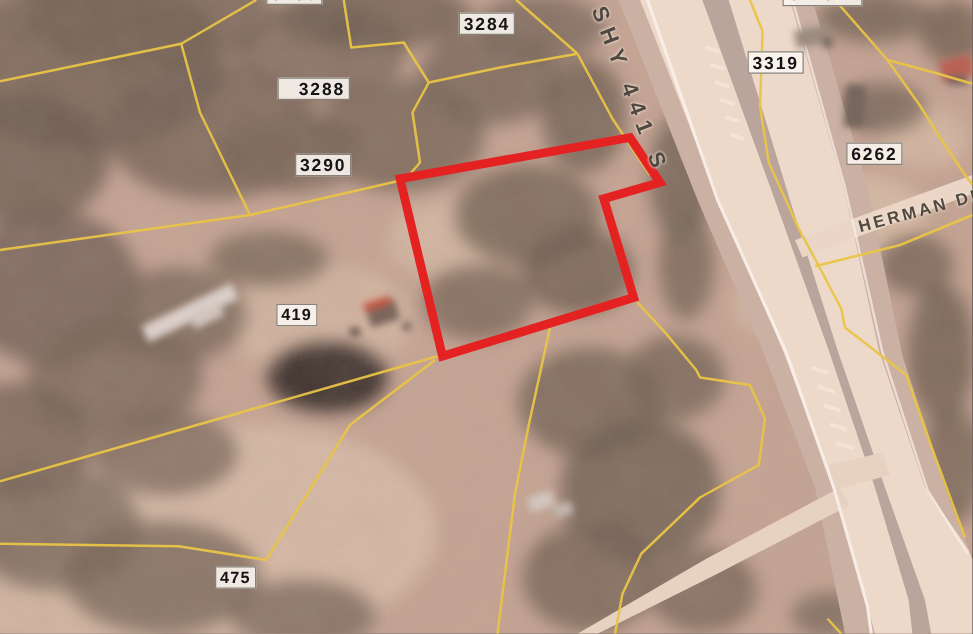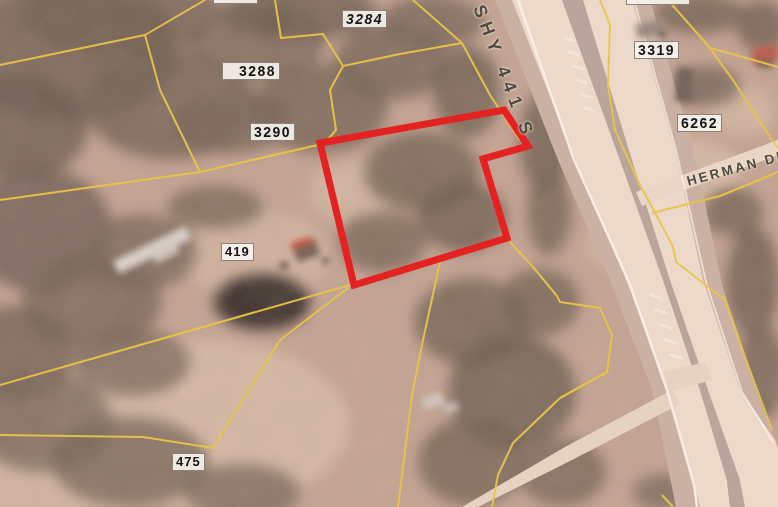--- a/index.html
+++ b/index.html
@@ -172,25 +172,25 @@
       <path d="M676,262 L725,300 L745,357 L772,430"></path>
       <path d="M662,495 L673,507"></path>
       <path d="M652,213 L720,196 L778,172"></path>
     </g>
 
     <polygon points="320,143 504,110 528,146 483,159 507,238 354,285" fill="none" stroke="#e51515" stroke-width="7" stroke-linejoin="miter"></polygon>
   </svg>
 
   <div class="tint"></div>
 
-  <div class="plabel" style="left:342px;top:10px;font-style:italic;">3284</div>
+  <div class="plabel" style="left:367px;top:10px;">3284</div>
   <div class="plabel" style="left:222px;top:62px;padding-left:16px;">3288</div>
-  <div class="plabel" style="left:250px;top:123px;">3290</div>
+  <div class="plabel" style="left:236px;top:123px;">3290</div>
   <div class="plabel small" style="left:221px;top:243px;text-align:center;">419</div>
   <div class="plabel small" style="left:172px;top:453px;">475</div>
-  <div class="plabel" style="left:634px;top:41px;text-align:center;">3319</div>
+  <div class="plabel" style="left:598px;top:41px;text-align:center;">3319</div>
   <div class="plabel" style="left:677px;top:114px;">6262</div>
   <div class="plabel partial-wide" style="left:626px;top:-17px;">3297</div>
   <div class="plabel" style="left:213px;top:-14px;">3286</div>
 
   <div class="roadlabel" id="hwy-label">SHY 441 S</div>
   <div class="roadlabel" id="herman-label">HERMAN DR</div>
 </div>
 
 </body></html>

